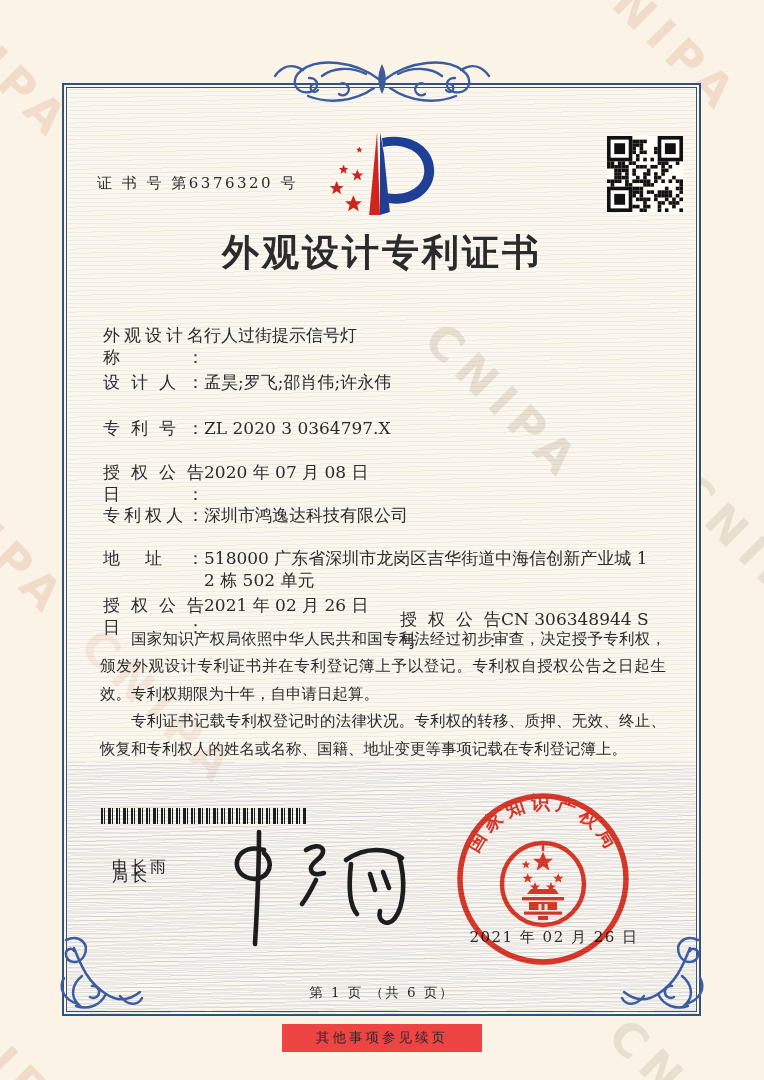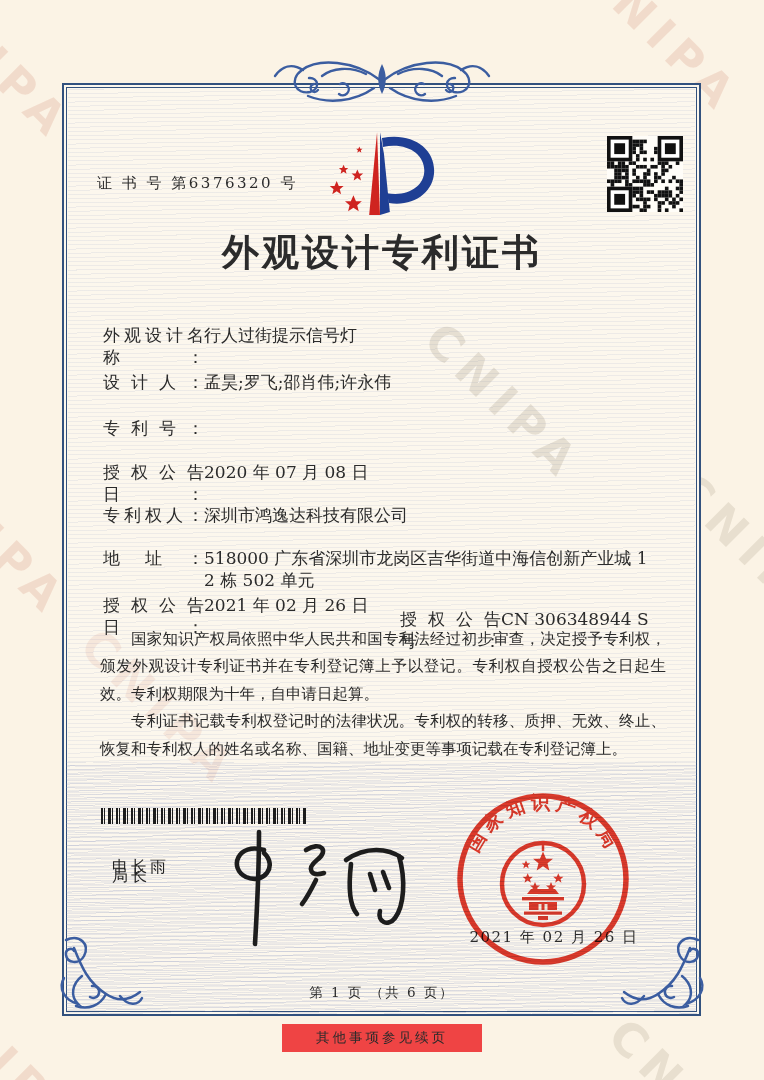--- a/index.html
+++ b/index.html
@@ -296,20 +296,21 @@
 <div class="frow r0">
   <span class="flabel">外观设计名称：</span>
   <span class="fval">行人过街提示信号灯</span>
 </div>
 <div class="frow r1">
   <span class="flabel">设计人：</span>
   <span class="fval">孟昊;罗飞;邵肖伟;许永伟</span>
 </div>
 <div class="frow r2">
   <span class="flabel">专利号：</span>
+  <span class="fval">ZL 2020 3 0364797.X</span>
 </div>
 <div class="frow r3">
   <span class="flabel">授权公告日：</span>
   <span class="fval">2020 年 07 月 08 日</span>
 </div>
 <div class="frow r4">
   <span class="flabel">专利权人：</span>
   <span class="fval">深圳市鸿逸达科技有限公司</span>
 </div>
 <div class="frow r5">

